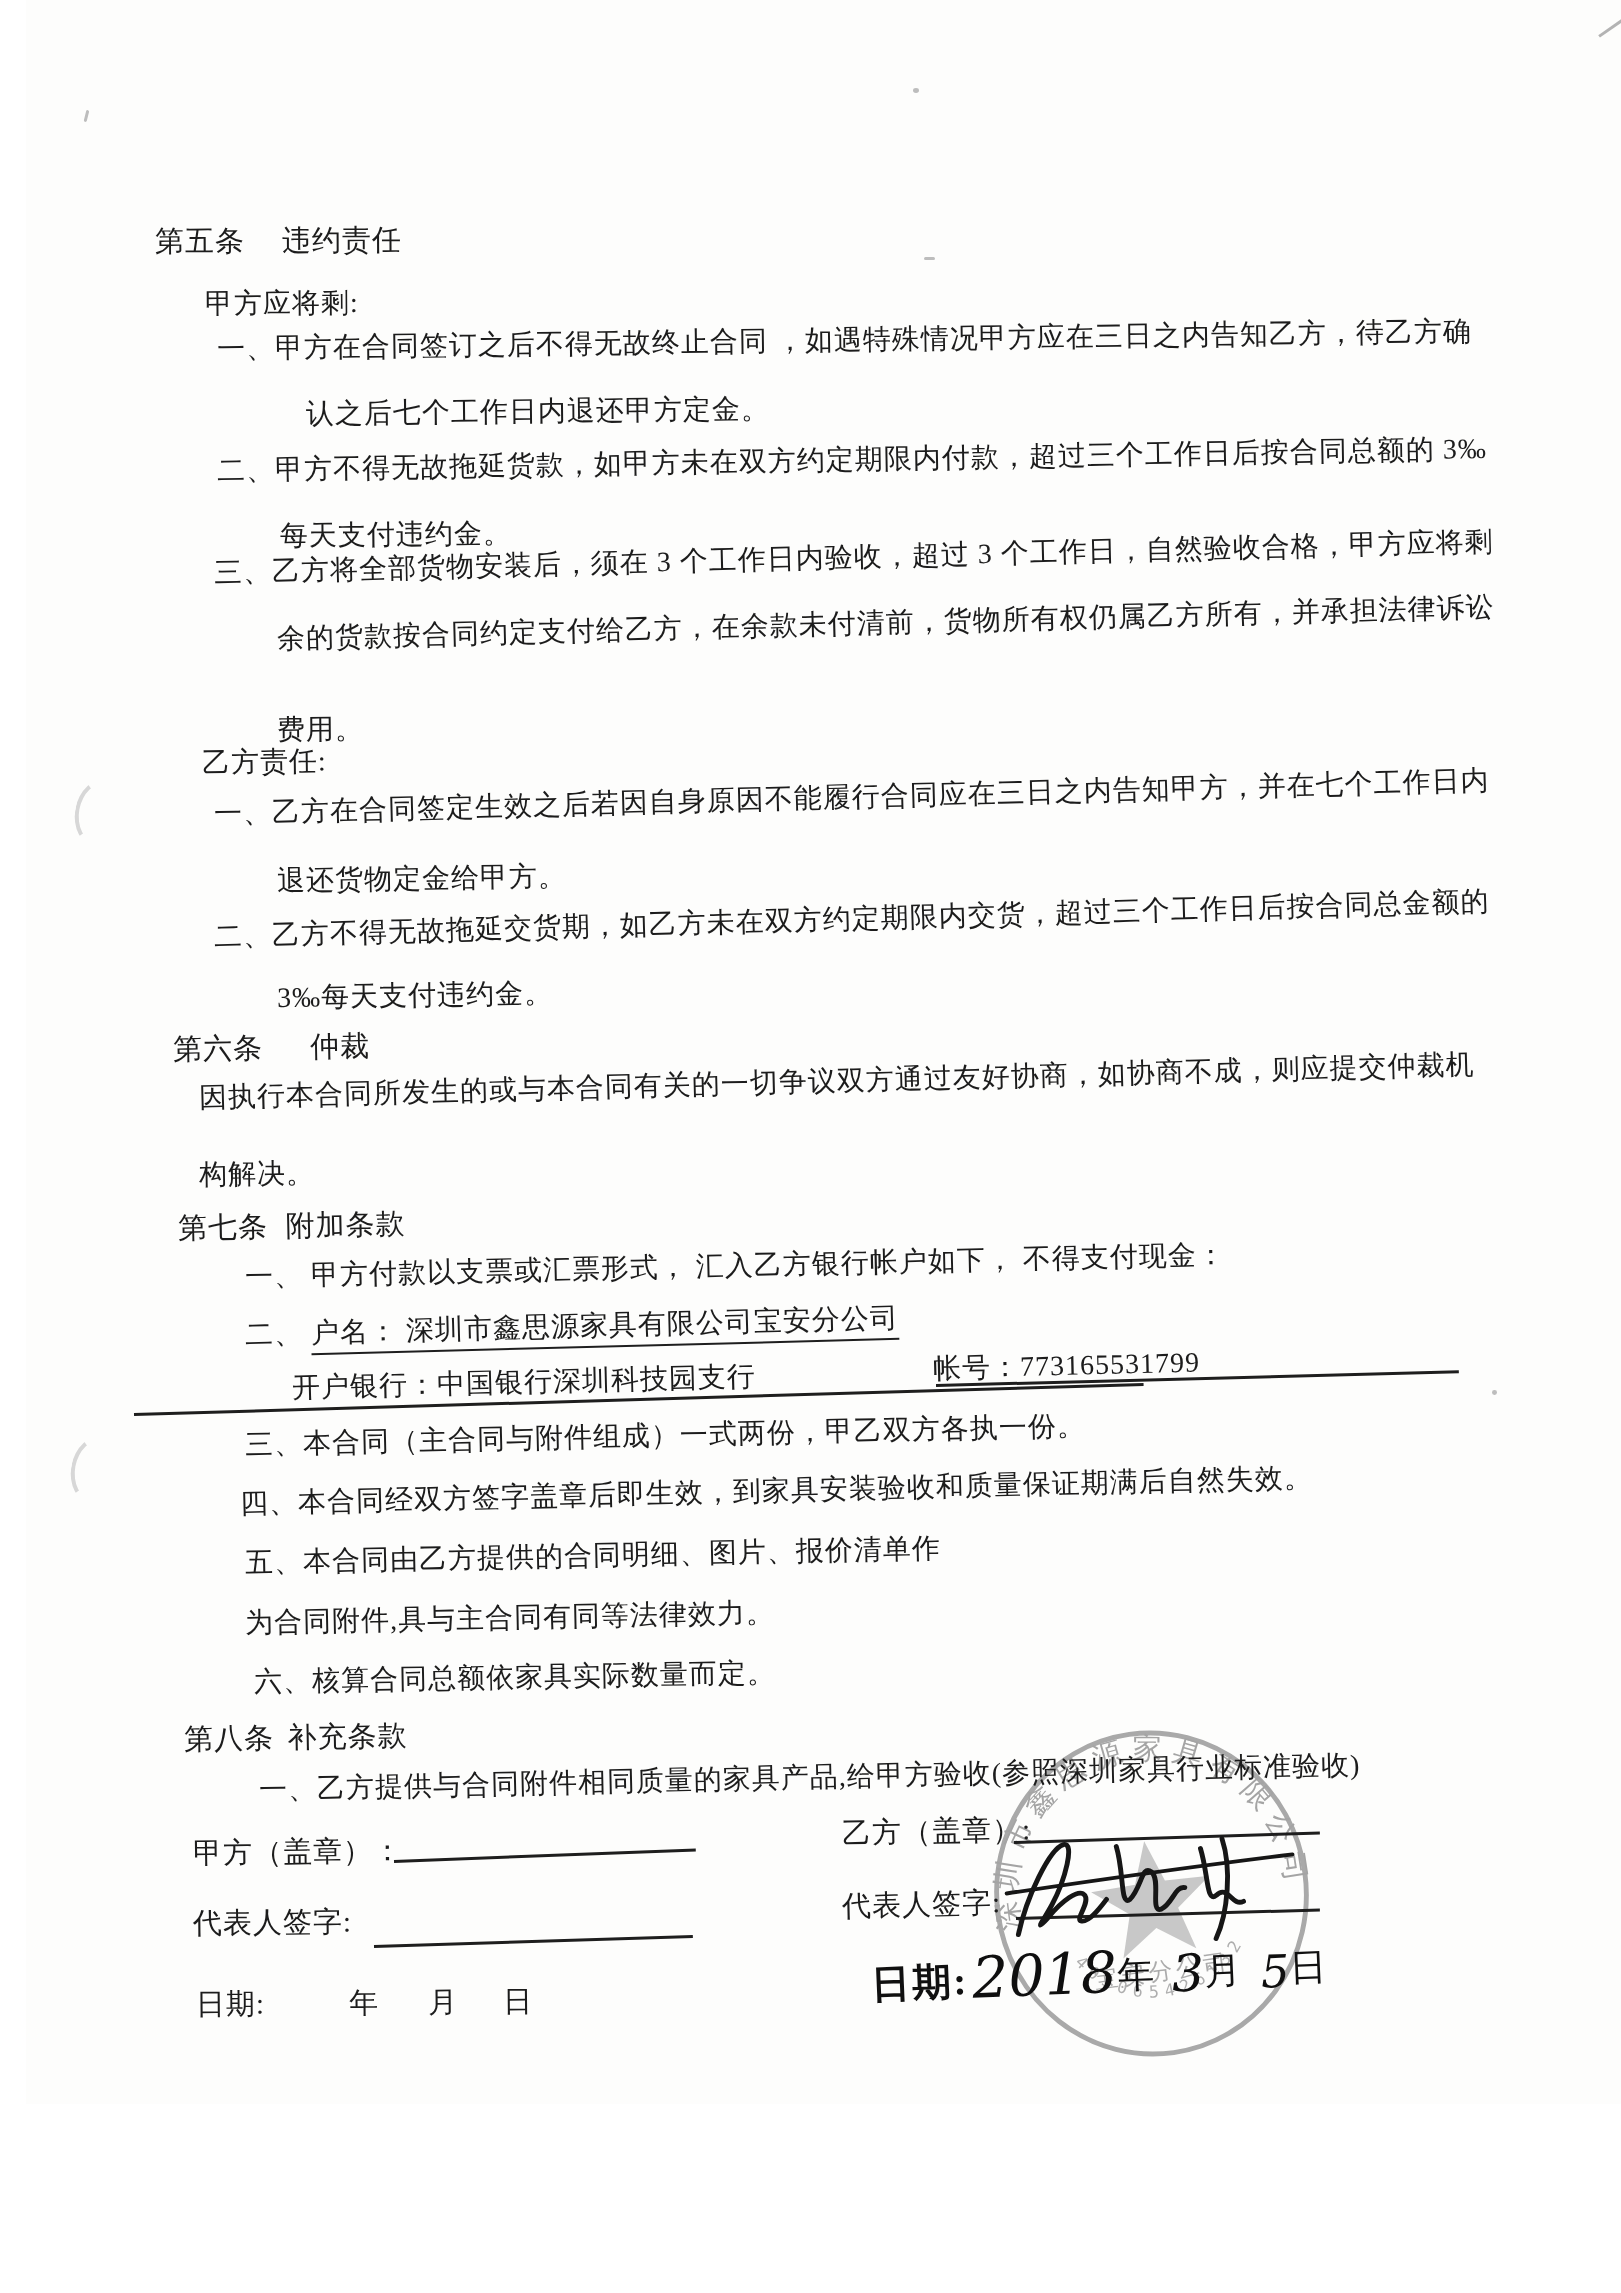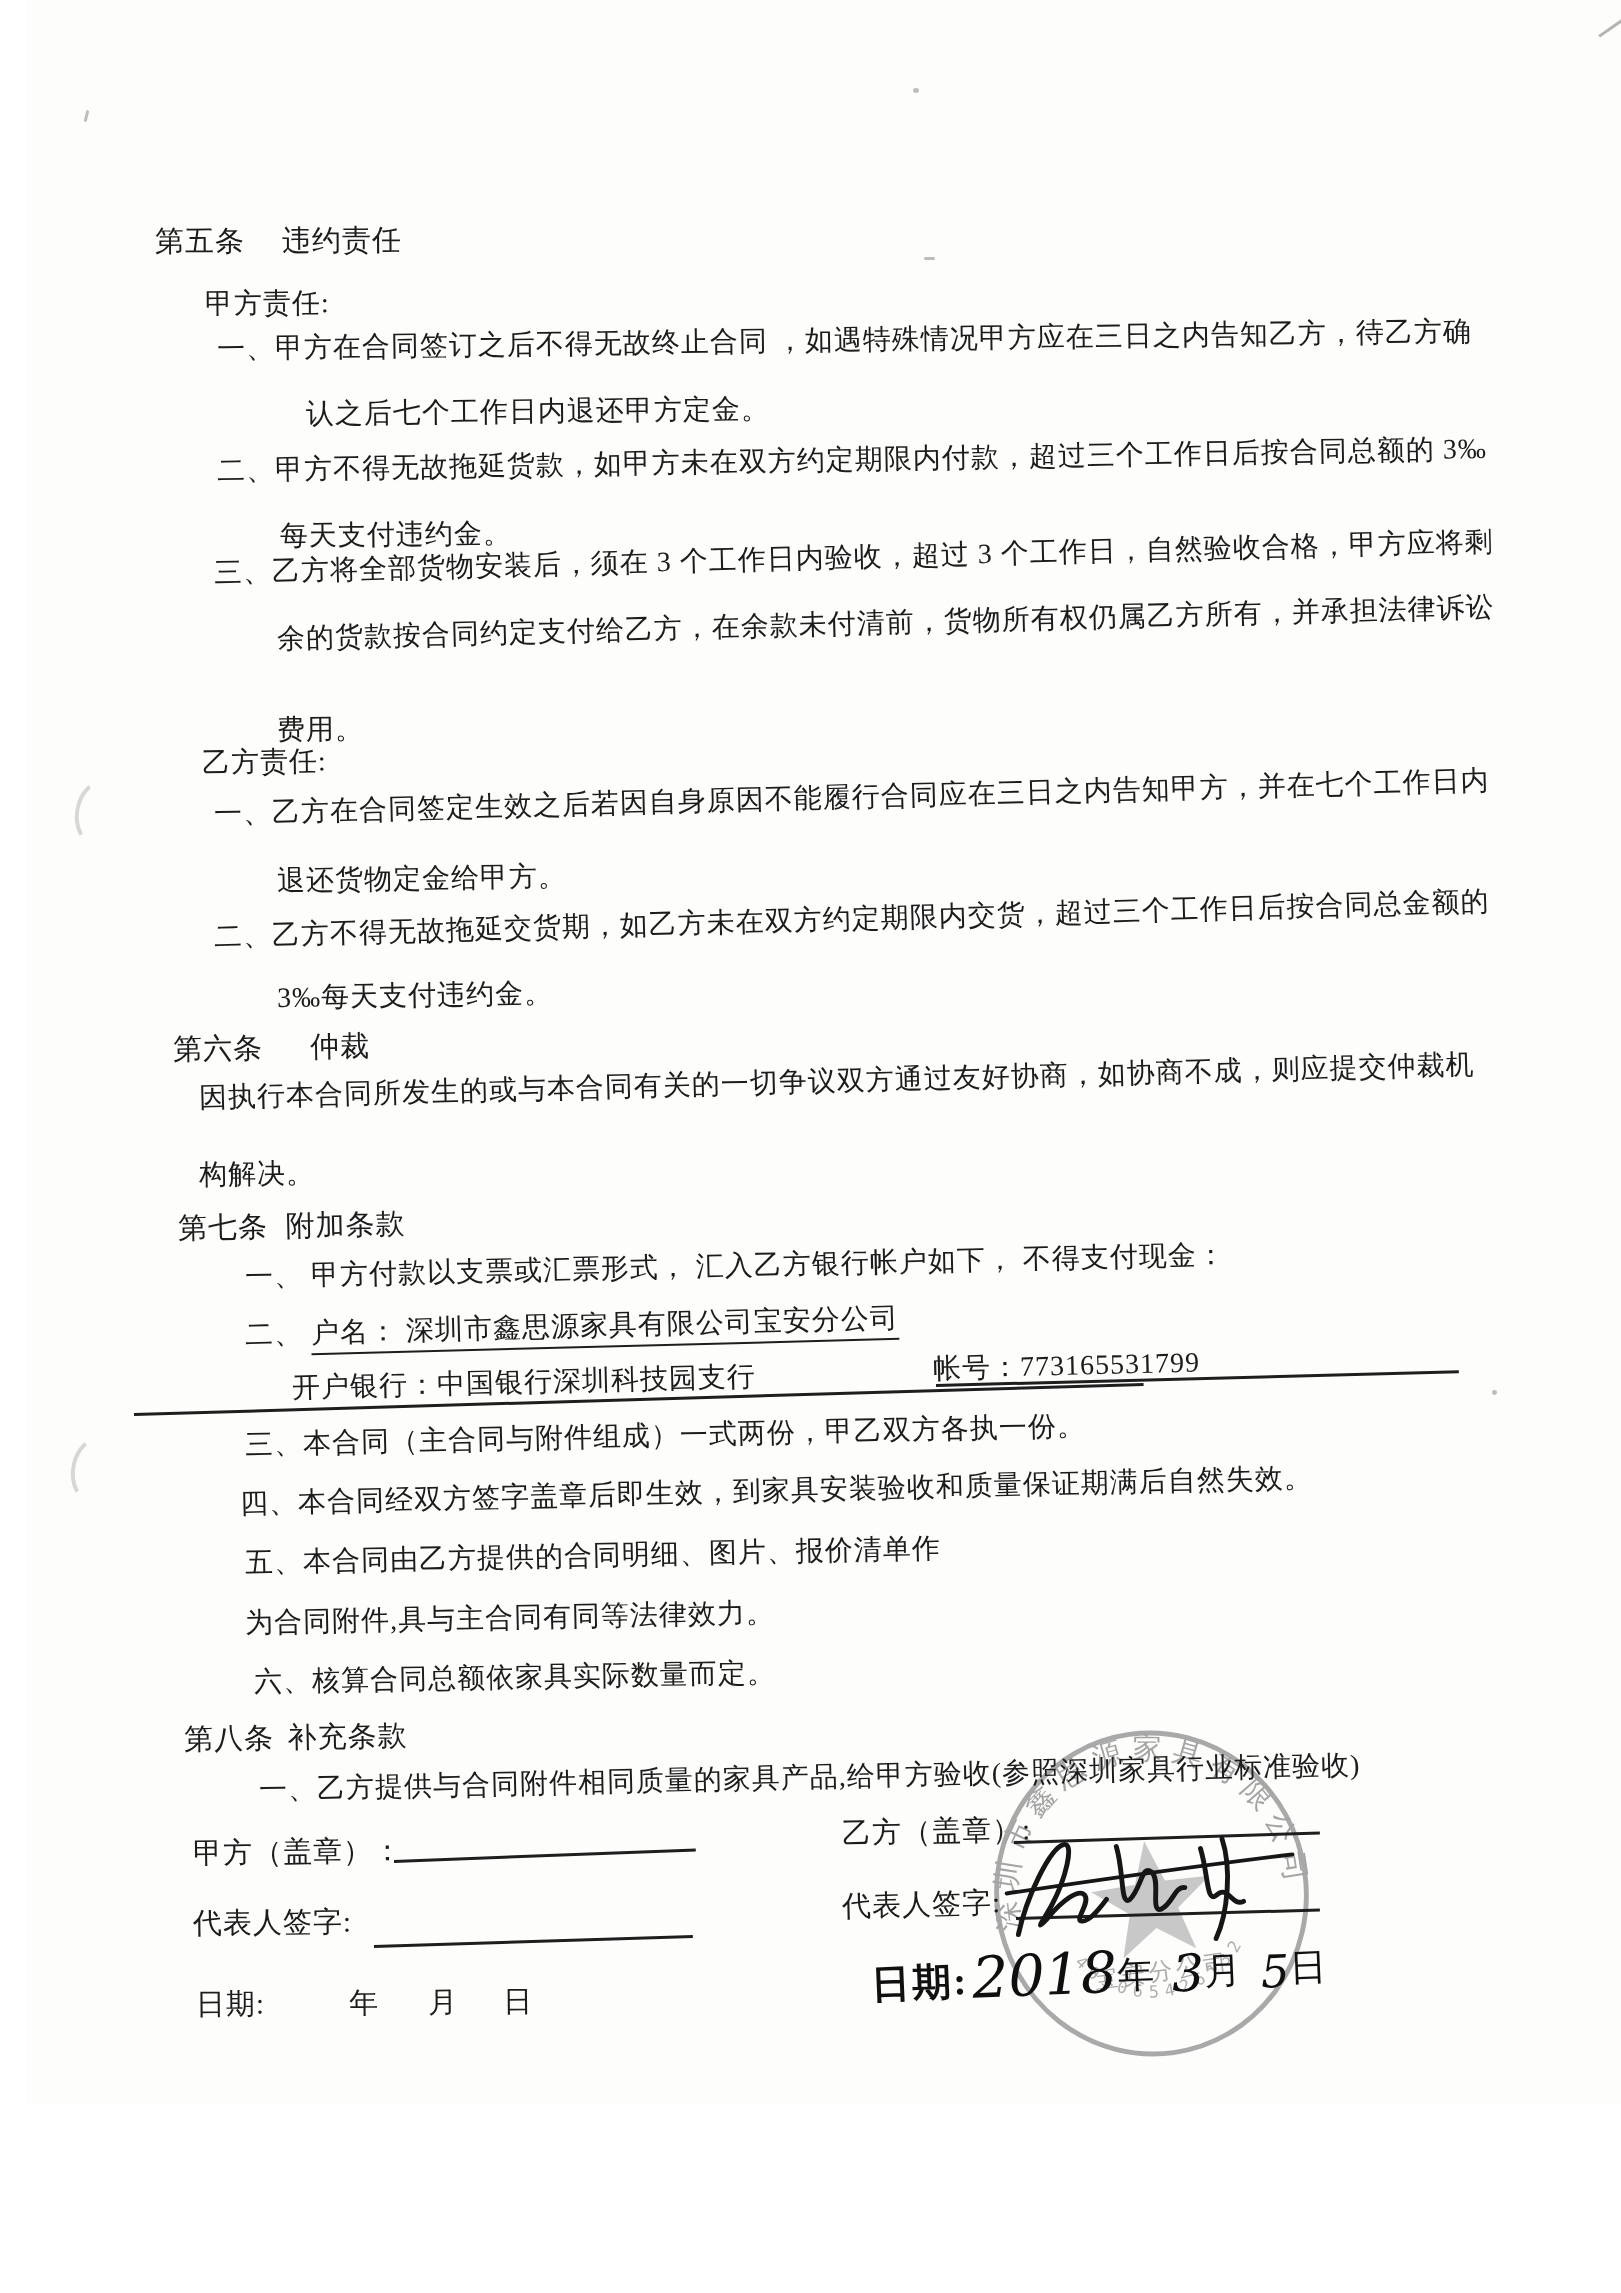--- a/index.html
+++ b/index.html
@@ -44,21 +44,21 @@
   <div class="edge-v"></div>
   <div class="edge-d"></div>
   <div class="spk" style="left:887px;top:88px;width:5.9px;height:4.9px;"></div>
   <div class="spk" style="left:898px;top:257px;width:10.8px;height:2.9px;border-radius:2px;"></div>
   <div class="spk" style="left:1466px;top:1390px;width:4.9px;height:4.9px;"></div>
   <div class="spk" style="left:59px;top:110px;width:2.9px;height:11.8px;border-radius:2px;transform:rotate(14deg);"></div>
 
   <div class="ln hd" style="left:129px;top:223px;transform:rotate(-0.3deg);">
     <span>第五条</span><span class="gap38">违约责任</span>
   </div>
-  <div class="ln" style="left:179px;top:286px;transform:rotate(-0.4deg);">甲方责任:</div>
+  <div class="ln" style="left:179px;top:286px;transform:rotate(-0.4deg);">甲方应将剩:</div>
   <div class="ln" style="left:191px;top:331px;transform:rotate(-0.8deg);">一、甲方在合同签订之后不得无故终止合同 ，如遇特殊情况甲方应在三日之内告知乙方，待乙方确</div>
   <div class="ln" style="left:280px;top:396px;transform:rotate(-0.6deg);">认之后七个工作日内退还甲方定金。</div>
   <div class="ln" style="left:191px;top:453px;transform:rotate(-1deg);">二、甲方不得无故拖延货款，如甲方未在双方约定期限内付款，超过三个工作日后按合同总额的 3‰</div>
   <div class="ln" style="left:254px;top:518px;transform:rotate(-0.6deg);">每天支付违约金。</div>
   <div class="ln" style="left:188px;top:555px;transform:rotate(-1.4deg);">三、乙方将全部货物安装后，须在 3 个工作日内验收，超过 3 个工作日，自然验收合格，甲方应将剩</div>
   <div class="ln" style="left:251px;top:621px;transform:rotate(-1.5deg);">余的货款按合同约定支付给乙方，在余款未付清前，货物所有权仍属乙方所有，并承担法律诉讼</div>
   <div class="ln" style="left:251px;top:712px;transform:rotate(-0.6deg);">费用。</div>
   <div class="ln" style="left:176px;top:745px;transform:rotate(-0.8deg);">乙方责任:</div>
   <div class="ln" style="left:188px;top:796px;transform:rotate(-1.5deg);">一、乙方在合同签定生效之后若因自身原因不能履行合同应在三日之内告知甲方，并在七个工作日内</div>
   <div class="ln" style="left:251px;top:863px;transform:rotate(-0.9deg);">退还货物定金给甲方。</div>

